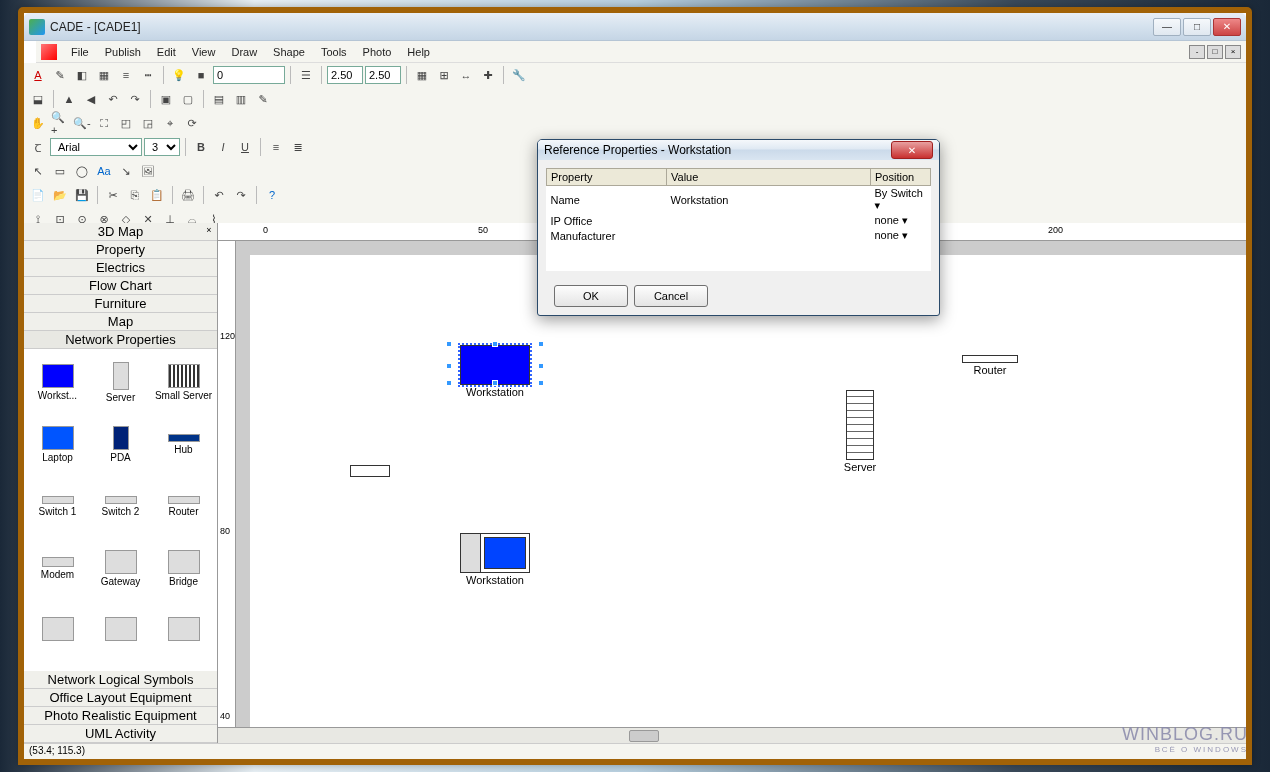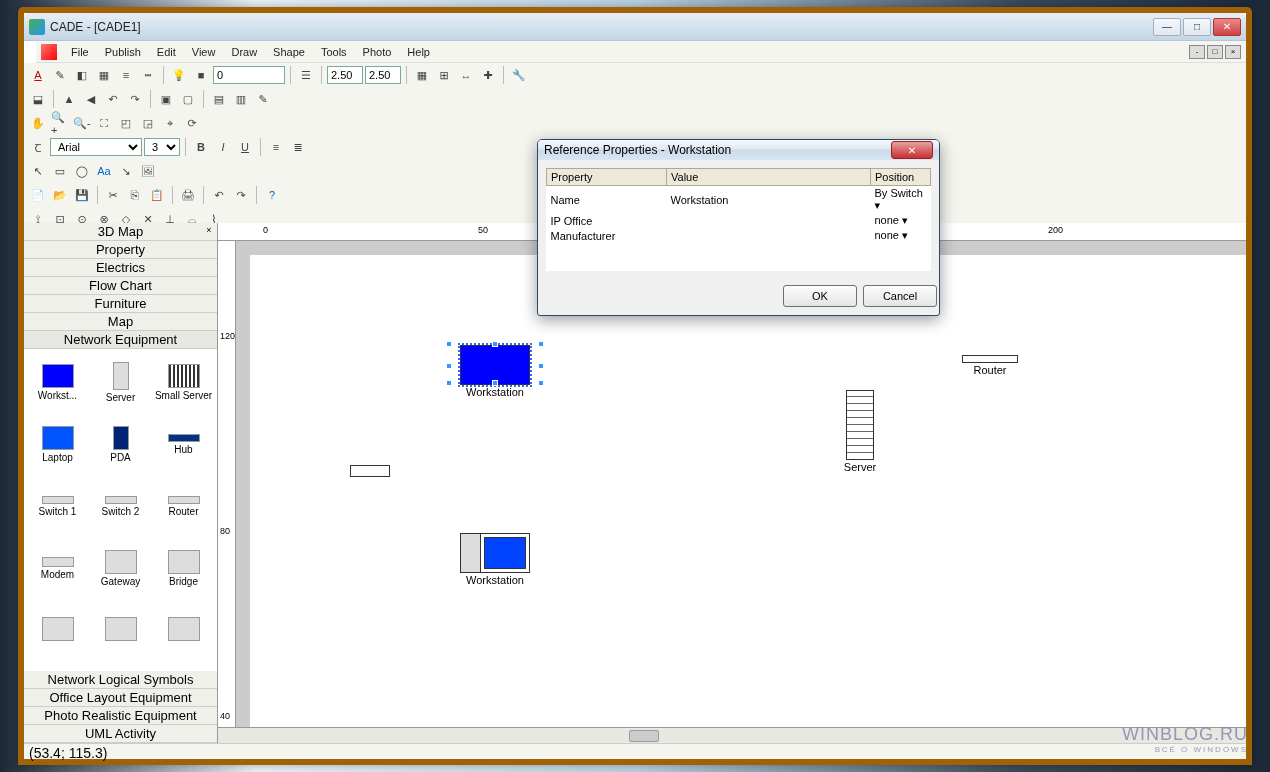--- a/index.html
+++ b/index.html
@@ -121,21 +121,21 @@
 }
 .obj { position:absolute; text-align:center; font-size:11px; }
 .obj .oicon { border:1px solid #333; background:#fff; margin:0 auto 1px; }
 .obj.selected .oicon { outline: 2px dotted #3366ff; }
 .handle { position:absolute; width:6px; height:6px; background:#39f; border:1px solid #fff; }
 .hsb { height: 16px; background: #e8e8e3; border-top: 1px solid #999; position:relative; }
 .hsb .thumb { position:absolute; left:40%; width:30px; height:12px; top:2px; background:#ccc; border:1px solid #999; border-radius:2px; }
 .statusbar {
   position:absolute; left:0; right:0; bottom:0; height:16px;
   background: #f5f5f0; border-top:1px solid #ccc;
-  font-size:14px; padding: 1px 5px;
+  font-size:10px; padding: 1px 5px;
 }
 
 .dialog {
   position: absolute;
   left: 537px; top: 139px;
   width: 403px;
   border: 1px solid #2a4a6a;
   box-shadow: 0 4px 16px rgba(0,0,0,0.4);
   background: #f0f0f0;
   border-radius: 5px 5px 3px 3px;
@@ -151,21 +151,21 @@
 .dialog .dclose {
   width: 42px; height: 18px;
   background: linear-gradient(to bottom, #e8a0a0, #c93030);
   border: 1px solid #a02020; border-radius: 3px;
   color:#fff; display:flex; align-items:center; justify-content:center; font-size:10px;
 }
 .dialog .dbody { padding: 8px; }
 .dialog table { width: 100%; border-collapse: collapse; background:#fff; font-size:11px; }
 .dialog th { background: #ece9d8; border:1px solid #aca899; text-align:left; padding:2px 4px; font-weight:normal; }
 .dialog td { padding:1px 4px; height:14px; }
-.dialog .dbtns { display:flex; justify-content:flex-end; gap:6px; padding:6px 2px 8px; }
+.dialog .dbtns { display:flex; gap:6px; padding:6px 16px 8px; }
 .dialog .dbtn { width: 74px; height: 22px; background: linear-gradient(to bottom, #fdfdfd, #e4e4e4); border: 1px solid #707070; border-radius: 3px; font-size: 11px; }
 .dd { width:10px; text-align:center; }
 .watermark {
   position:absolute; right: 22px; bottom: 18px;
   font-family: Arial; color: #88a; font-size: 18px; letter-spacing: 1px;
   text-align: right; opacity: 0.85;
 }
 .watermark .sub { font-size: 8px; letter-spacing: 2px; }
 </style>
 </head>
@@ -314,21 +314,21 @@
 
   <div class="content">
     <div class="sidebar">
       <div class="closebtn">×</div>
       <div class="cat">3D Map</div>
       <div class="cat">Property</div>
       <div class="cat">Electrics</div>
       <div class="cat">Flow Chart</div>
       <div class="cat">Furniture</div>
       <div class="cat">Map</div>
-      <div class="cat active">Network Equipment</div>
+      <div class="cat active">Network Properties</div>
       <div class="palette">
         <div class="pitem">
             <div class="picon" style="background:linear-gradient(#00f,#00f);"></div>
             <span>Workst...</span>
           </div>
         <div class="pitem">
             <div class="picon" style="width:16px;height:28px"></div>
             <span>Server</span>
           </div>
         <div class="pitem">

